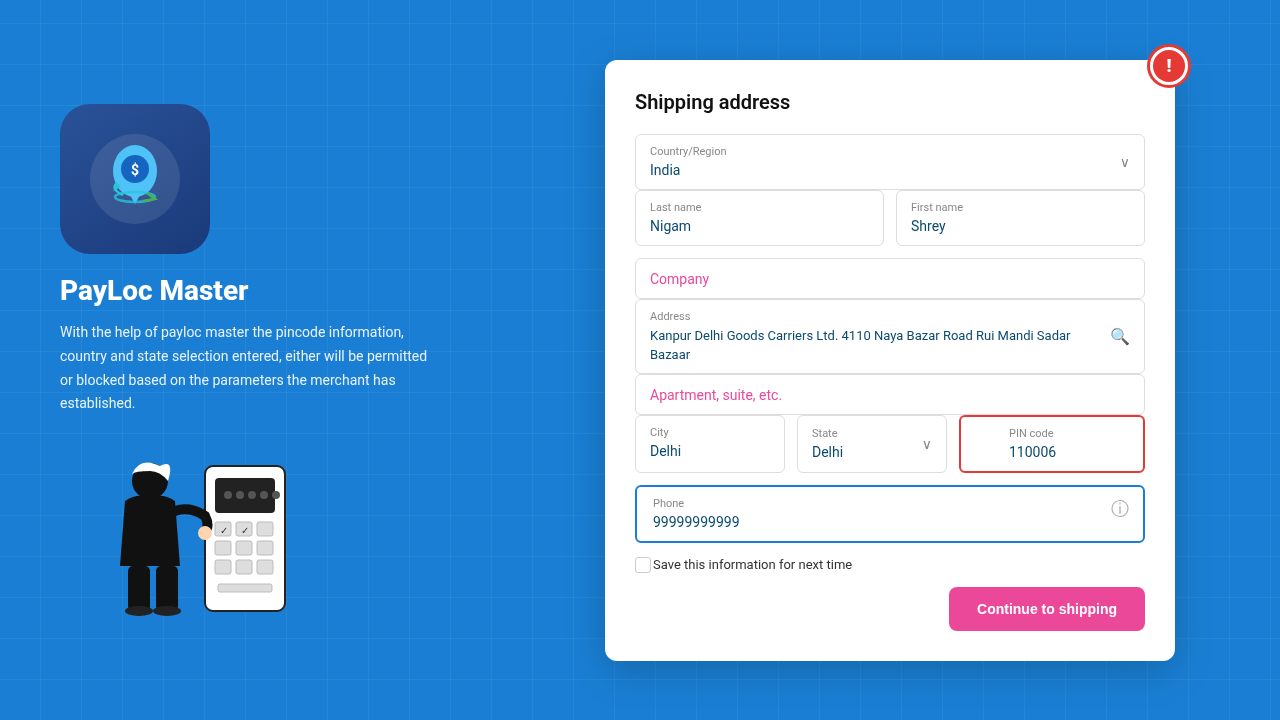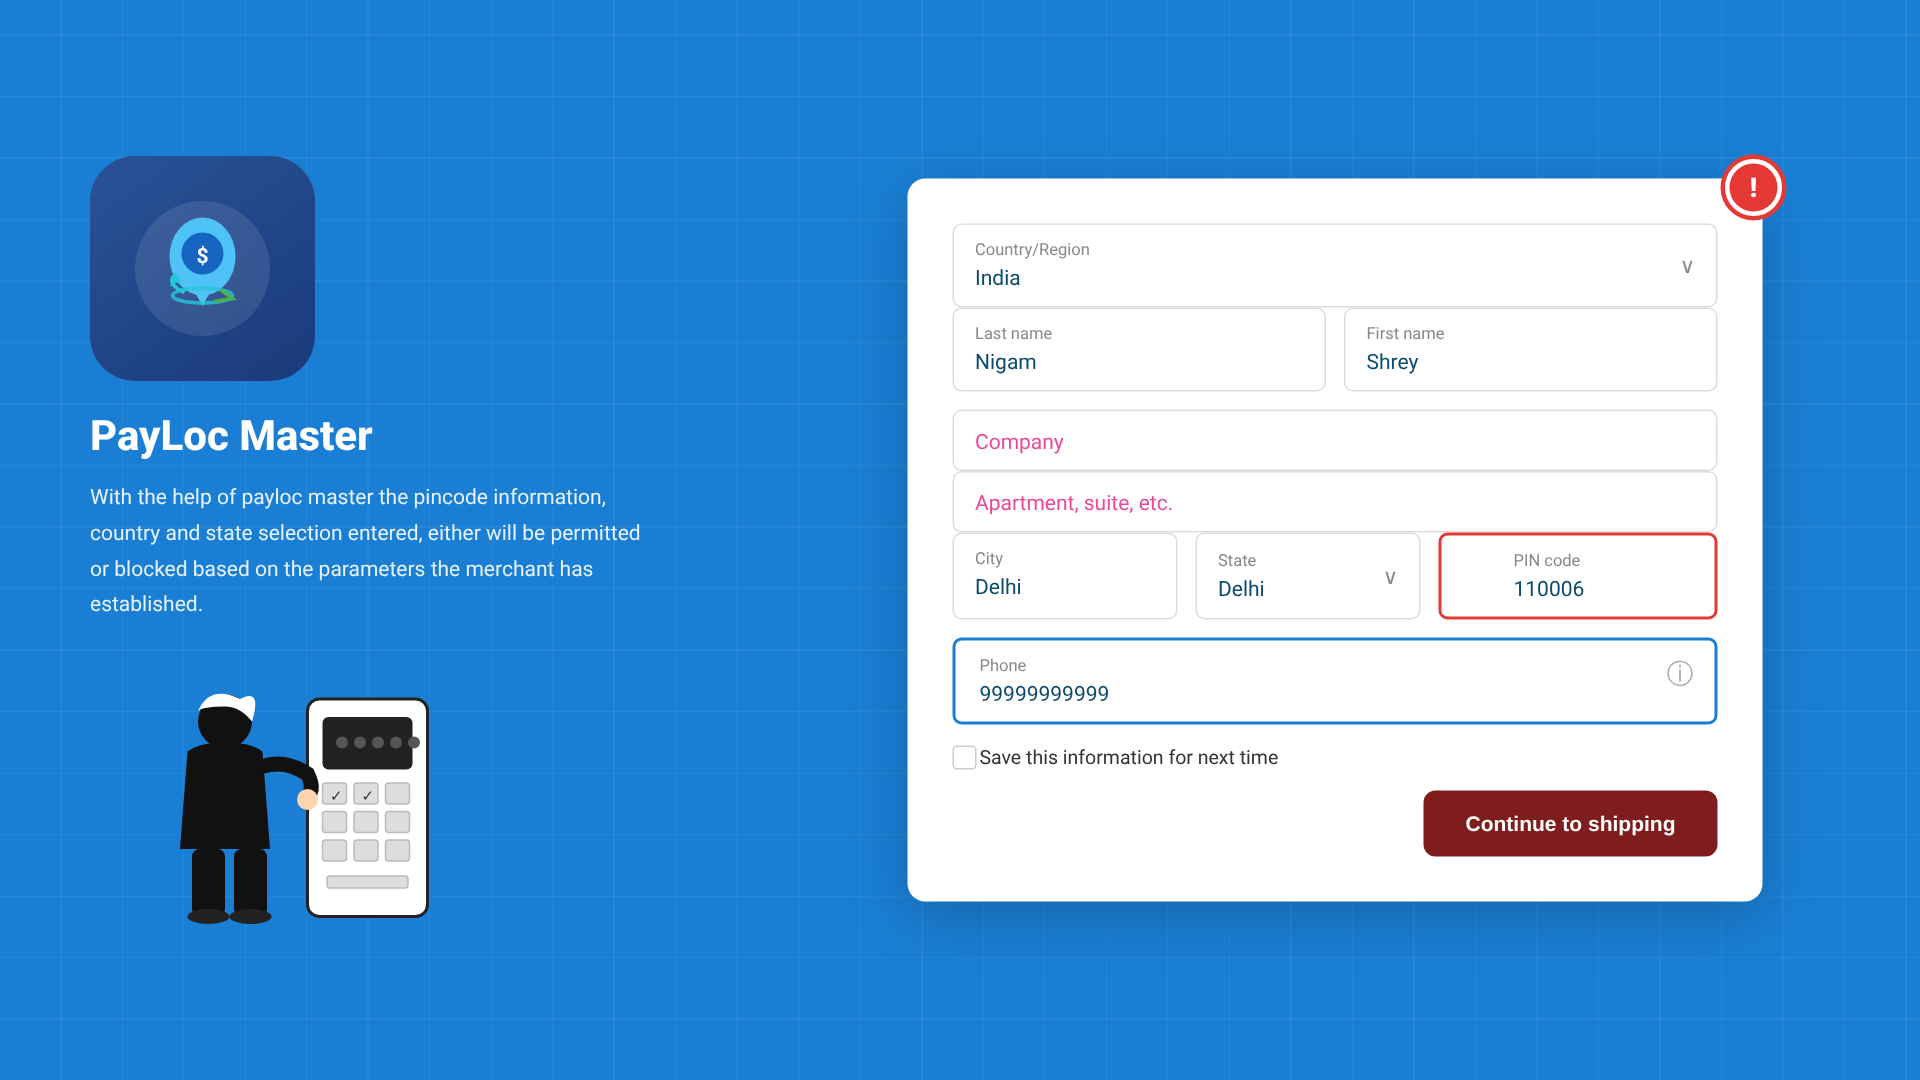--- a/index.html
+++ b/index.html
@@ -212,21 +212,21 @@
     }
 
     .save-label {
       font-size: 13px;
       color: #333;
     }
 
     .continue-btn {
       display: block;
       margin-left: auto;
-      background: #7f1d1d;
+      background: #ec4899;
       color: white;
       border: none;
       border-radius: 8px;
       padding: 14px 28px;
       font-size: 14px;
       font-weight: 600;
       cursor: pointer;
     }
 
     
@@ -311,20 +311,21 @@
   </div>
 </div>
 
 <div class="right-panel">
   <div class="shipping-card">
 
     <div class="alert-badge">
       <div class="alert-badge-inner">!</div>
     </div>
 
+    <h2 class="card-title">Shipping address</h2>
 
     <div class="form-group">
       <div class="form-field country-field">
         <div>
           <span class="field-label">Country/Region</span>
           <span class="field-value">India</span>
         </div>
         <span class="chevron">∨</span>
       </div>
     </div>
@@ -339,20 +340,27 @@
         <span class="field-value">Shrey</span>
       </div>
     </div>
 
     <div class="form-group">
       <div class="form-field">
         <span class="field-value apartment-field">Company</span>
       </div>
     </div>
 
+    <div class="form-group">
+      <div class="form-field address-field" style="padding-right: 44px;">
+        <span class="field-label">Address</span>
+        <span class="field-value" style="font-size:13px;">Kanpur Delhi Goods Carriers Ltd. 4110 Naya Bazar Road Rui Mandi Sadar Bazaar</span>
+        <span class="address-search-icon">🔍</span>
+      </div>
+    </div>
 
     <div class="form-group">
       <div class="form-field">
         <span class="field-value apartment-field">Apartment, suite, etc.</span>
       </div>
     </div>
 
     <div class="form-row">
       <div class="form-field">
         <span class="field-label">City</span>

